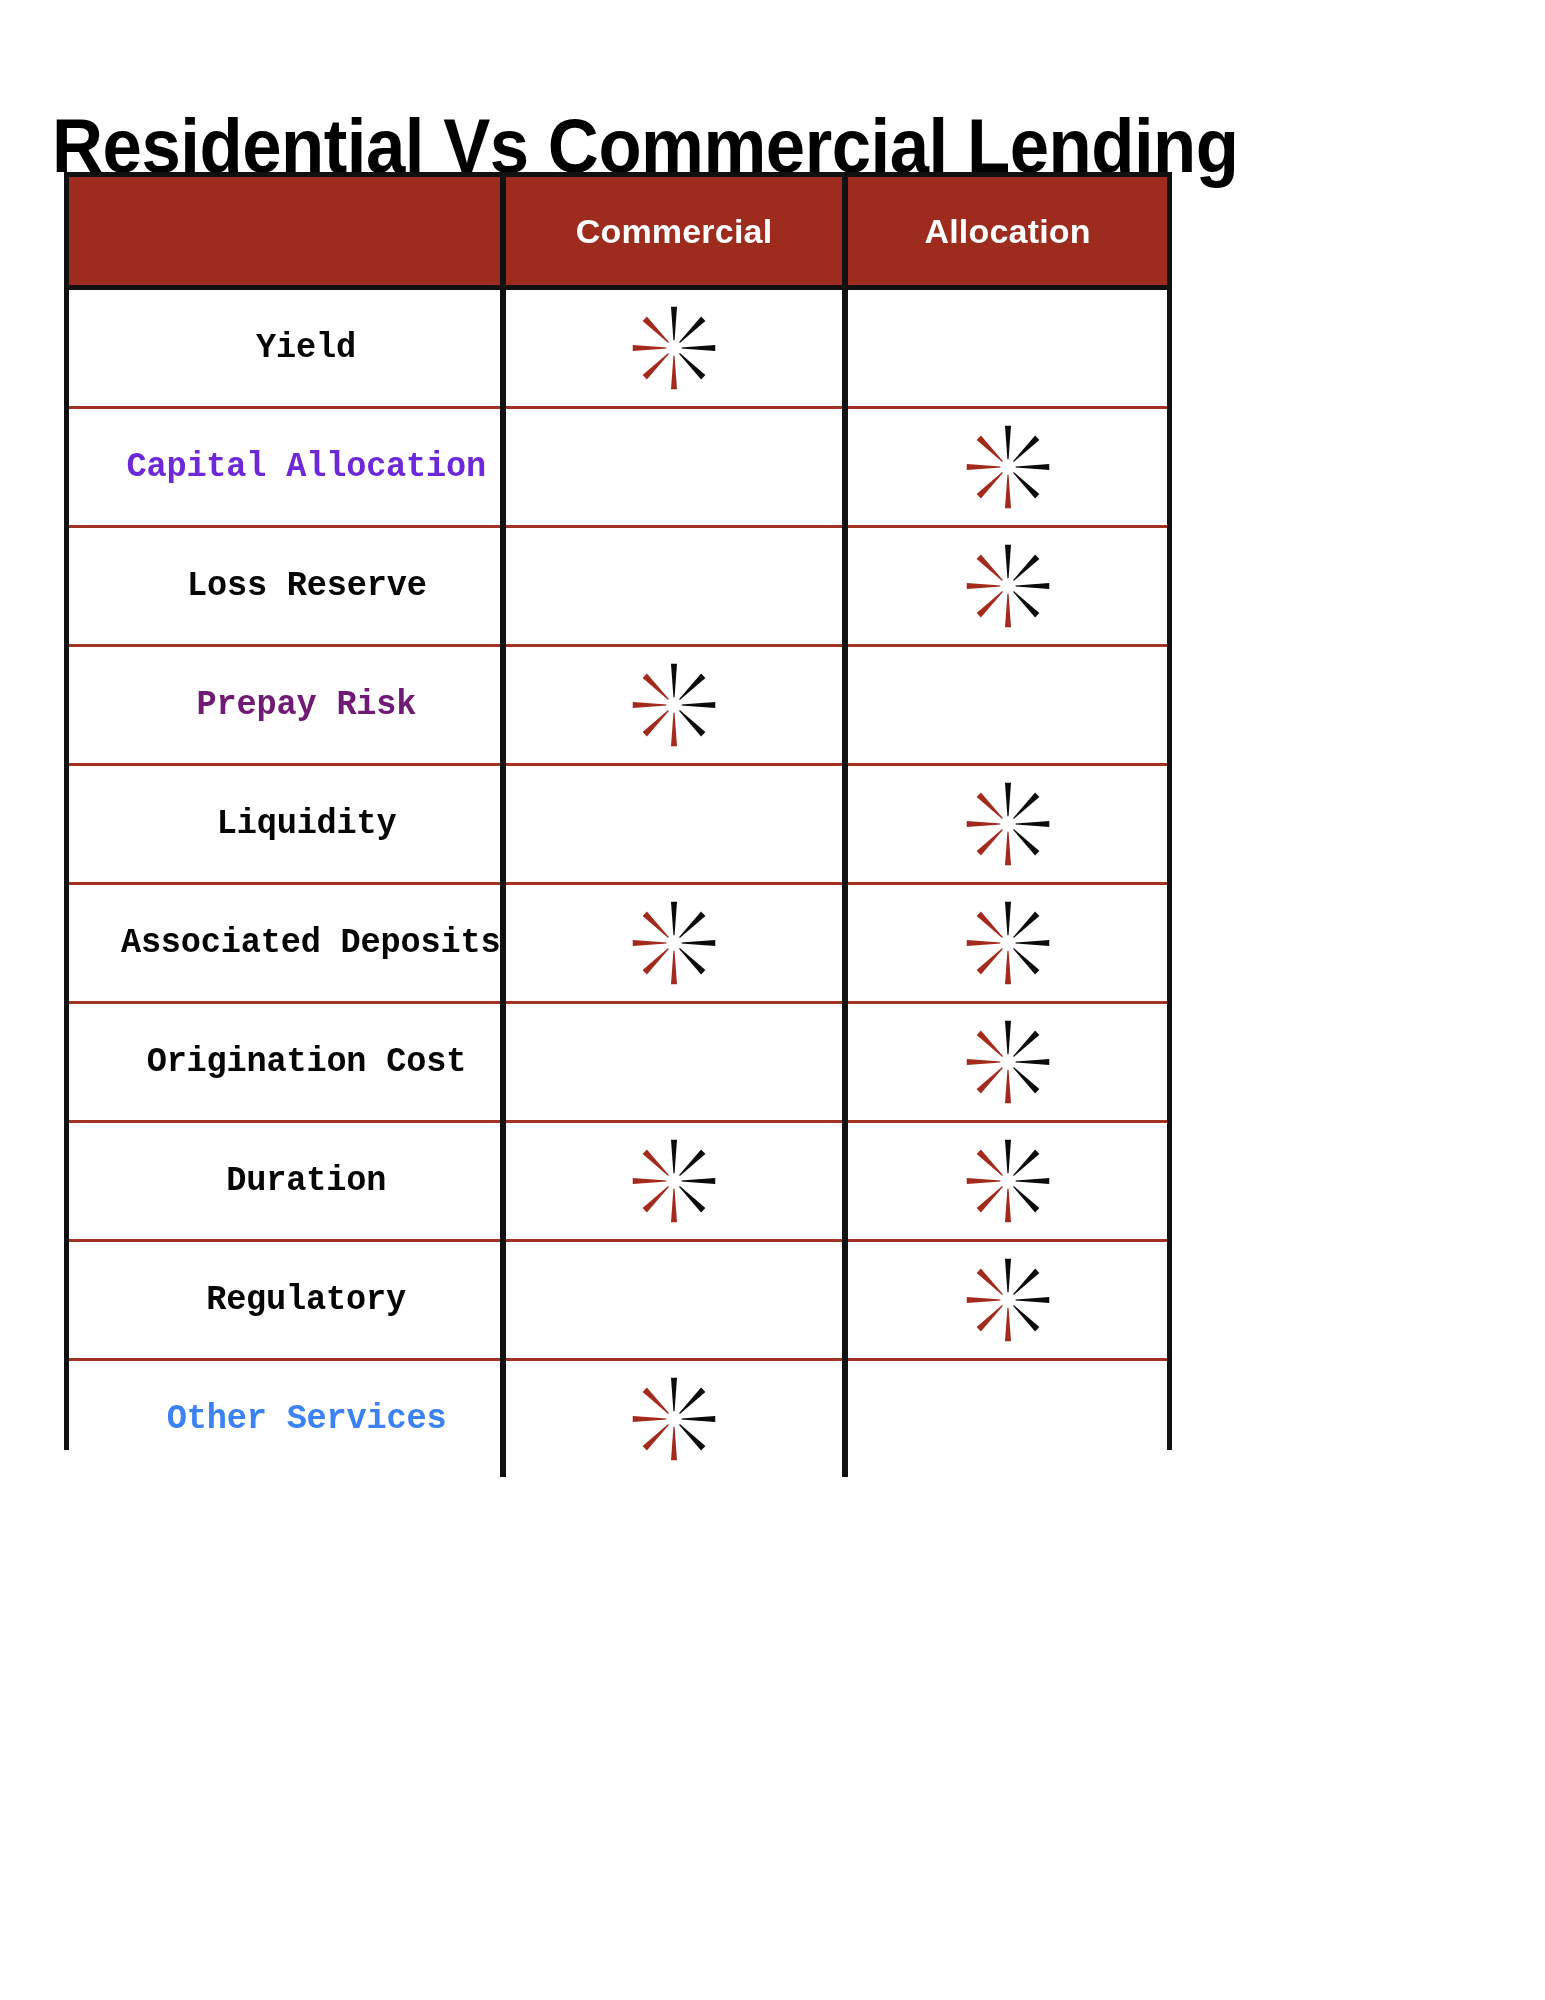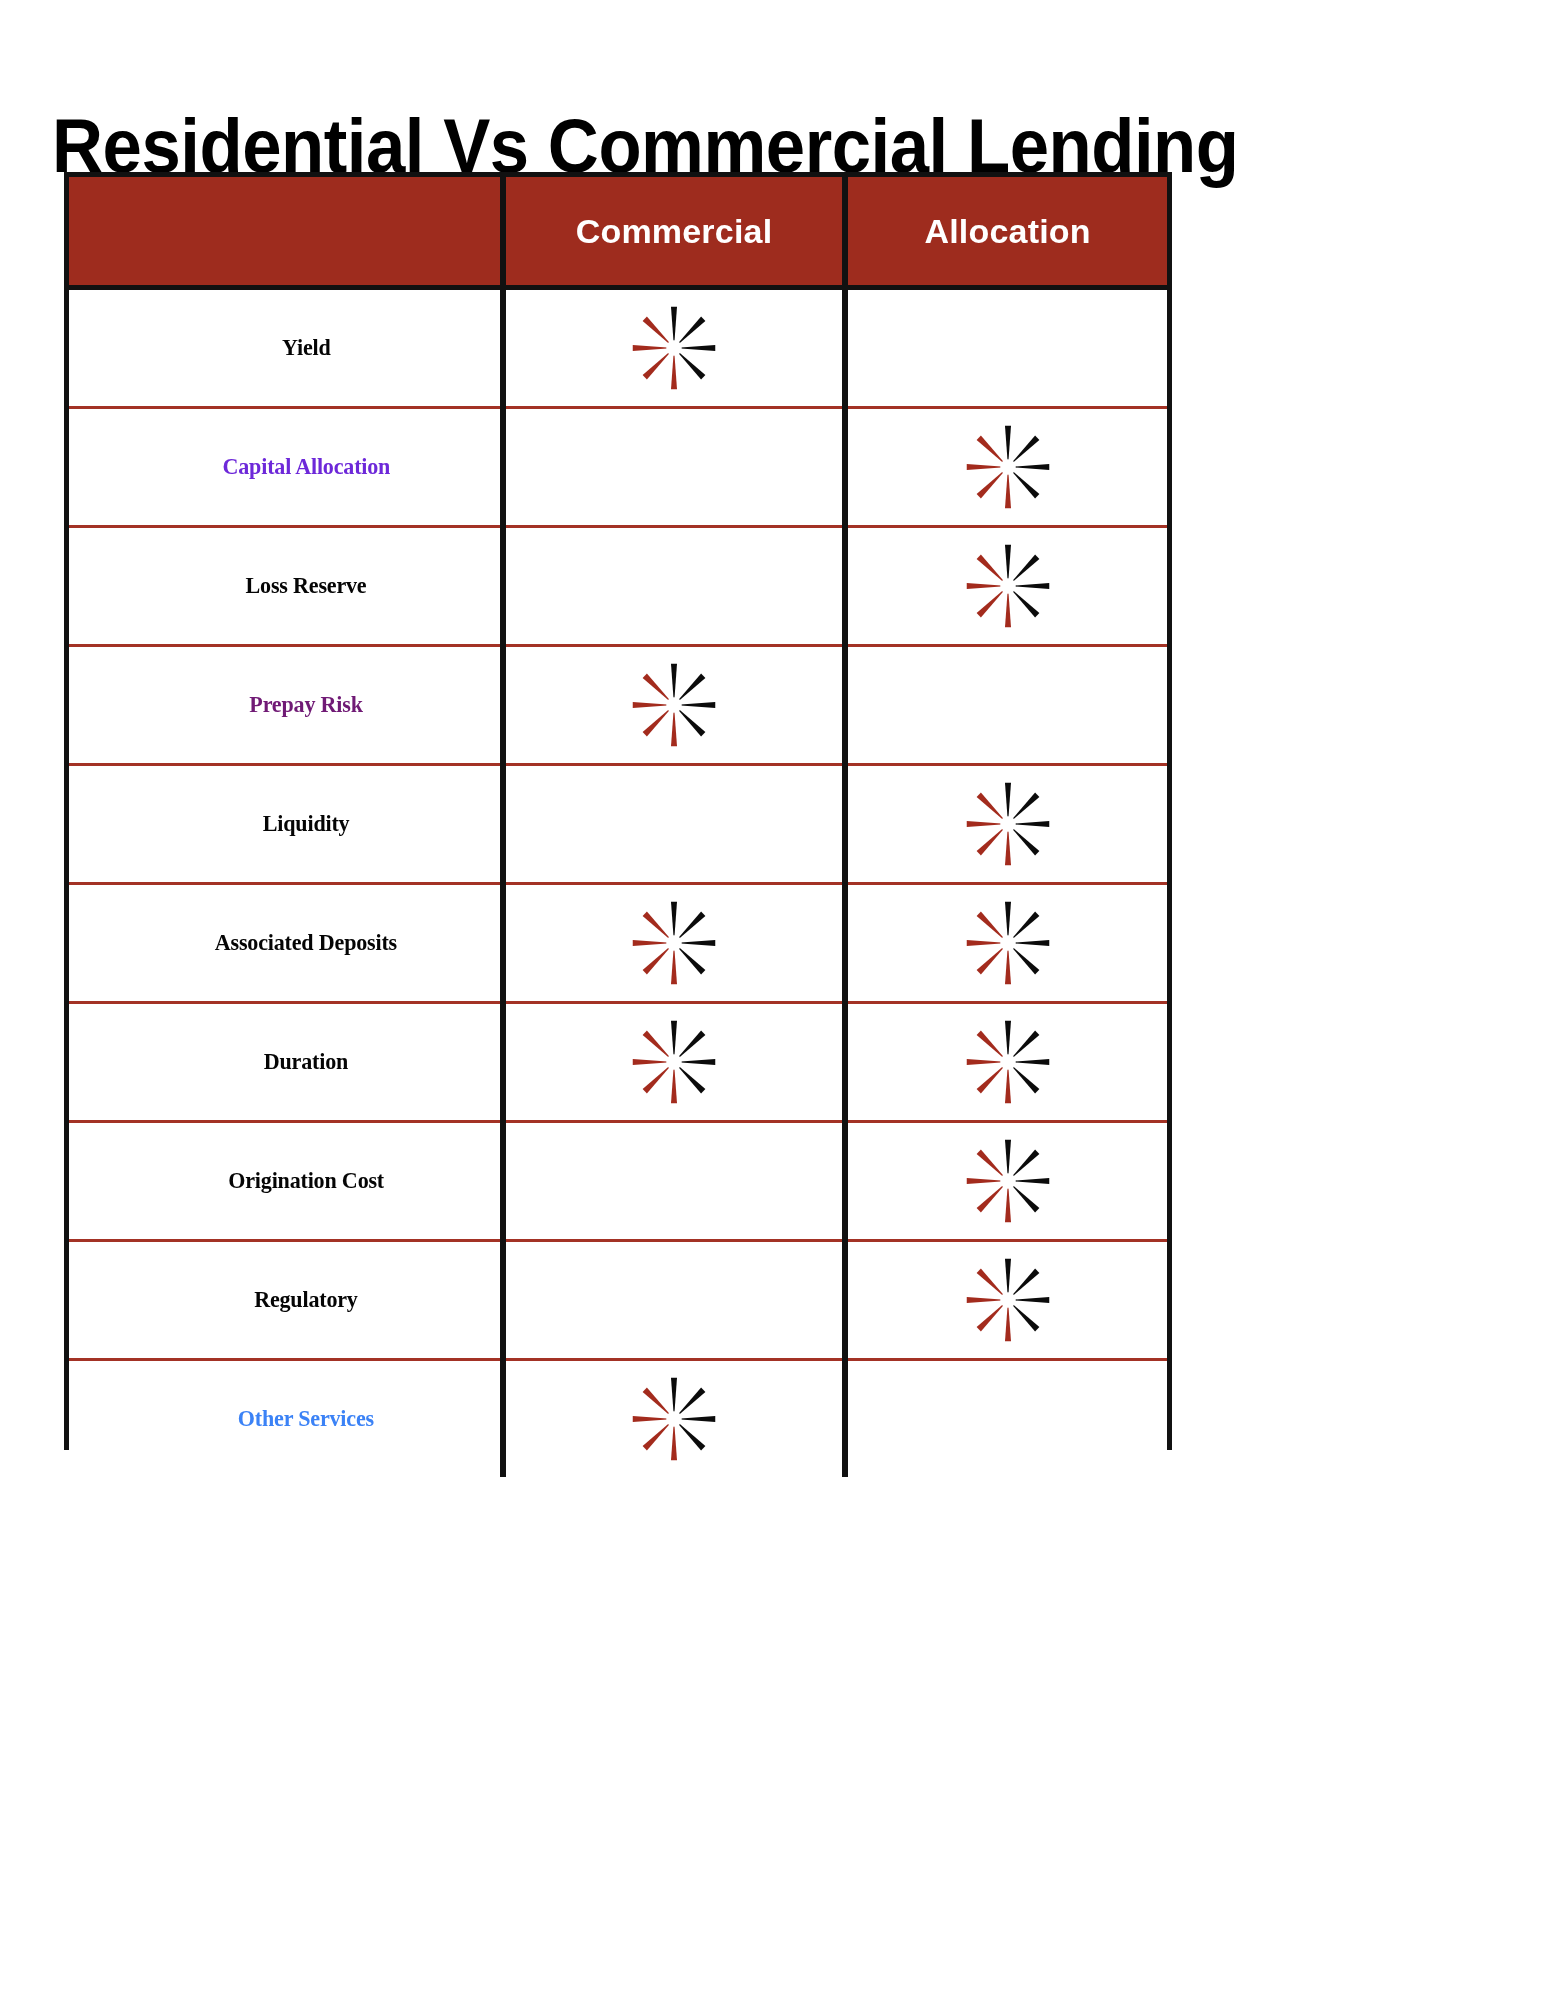--- a/index.html
+++ b/index.html
@@ -88,23 +88,23 @@
     height: 116px;
     padding: 0;
     vertical-align: middle;
     border-top: 3px solid #A33225;
     background: #ffffff;
   }
   tbody tr:first-child td { border-top: none; }
 
   tbody td.cell-label {
     text-align: center;
-    font-family: Liberation Serif, serif;
+    font-family: Liberation Mono, monospace;
     font-weight: 700;
-    font-size: 23px;
+    font-size: 35px;
     color: #050505;
     letter-spacing: -0.2px;
     white-space: nowrap;
     padding-left: 44px;
   }
   tbody td.cell-label span { display: inline-block; transform: scaleX(0.96); }
 
   tbody td.cell-mark {
     text-align: center;
     border-left: 6px solid #111111;
@@ -335,55 +335,55 @@
 
       <polygon class="ray-red" points="50,50 53.5,98 46.5,98" fill="#A32B1D"></polygon>
       <polygon class="ray-red" points="50,50 18.5,86.5 13.5,81.5" fill="#A32B1D"></polygon>
       <polygon class="ray-red" points="50,50 2,53.5 2,46.5" fill="#A32B1D"></polygon>
       <polygon class="ray-red" points="50,50 13.5,18.5 18.5,13.5" fill="#A32B1D"></polygon>
       <circle class="ray-center" cx="50" cy="50" r="9" fill="#FFFFFF"></circle>
     </svg>
   </span></td>
           </tr>
           <tr>
+            <td class="cell-label" style="border-top-color: rgb(163, 50, 37); color: rgb(5, 5, 5);"><span>Origination Cost</span></td>
+            <td class="cell-mark" style="border-top-color: rgb(163, 50, 37); border-left-color: rgb(17, 17, 17);"><span class="star hidden">
+    <svg viewBox="0 0 100 100" xmlns="http://www.w3.org/2000/svg" aria-hidden="true">
+
+      <polygon class="ray-black" points="50,50 46.5,2 53.5,2" fill="#0B0B0B"></polygon>
+      <polygon class="ray-black" points="50,50 81.5,13.5 86.5,18.5" fill="#0B0B0B"></polygon>
+      <polygon class="ray-black" points="50,50 98,46.5 98,53.5" fill="#0B0B0B"></polygon>
+      <polygon class="ray-black" points="50,50 86.5,81.5 81.5,86.5" fill="#0B0B0B"></polygon>
+
+      <polygon class="ray-red" points="50,50 53.5,98 46.5,98" fill="#A32B1D"></polygon>
+      <polygon class="ray-red" points="50,50 18.5,86.5 13.5,81.5" fill="#A32B1D"></polygon>
+      <polygon class="ray-red" points="50,50 2,53.5 2,46.5" fill="#A32B1D"></polygon>
+      <polygon class="ray-red" points="50,50 13.5,18.5 18.5,13.5" fill="#A32B1D"></polygon>
+      <circle class="ray-center" cx="50" cy="50" r="9" fill="#FFFFFF"></circle>
+    </svg>
+  </span></td>
+            <td class="cell-mark" style="border-top-color: rgb(163, 50, 37); border-left-color: rgb(17, 17, 17);"><span class="star">
+    <svg viewBox="0 0 100 100" xmlns="http://www.w3.org/2000/svg" aria-hidden="true">
+
+      <polygon class="ray-black" points="50,50 46.5,2 53.5,2" fill="#0B0B0B"></polygon>
+      <polygon class="ray-black" points="50,50 81.5,13.5 86.5,18.5" fill="#0B0B0B"></polygon>
+      <polygon class="ray-black" points="50,50 98,46.5 98,53.5" fill="#0B0B0B"></polygon>
+      <polygon class="ray-black" points="50,50 86.5,81.5 81.5,86.5" fill="#0B0B0B"></polygon>
+
+      <polygon class="ray-red" points="50,50 53.5,98 46.5,98" fill="#A32B1D"></polygon>
+      <polygon class="ray-red" points="50,50 18.5,86.5 13.5,81.5" fill="#A32B1D"></polygon>
+      <polygon class="ray-red" points="50,50 2,53.5 2,46.5" fill="#A32B1D"></polygon>
+      <polygon class="ray-red" points="50,50 13.5,18.5 18.5,13.5" fill="#A32B1D"></polygon>
+      <circle class="ray-center" cx="50" cy="50" r="9" fill="#FFFFFF"></circle>
+    </svg>
+  </span></td>
+          </tr>
+          <tr>
             <td class="cell-label" style="border-top-color: rgb(163, 50, 37); color: rgb(5, 5, 5);"><span>Duration</span></td>
             <td class="cell-mark" style="border-top-color: rgb(163, 50, 37); border-left-color: rgb(17, 17, 17);"><span class="star">
-    <svg viewBox="0 0 100 100" xmlns="http://www.w3.org/2000/svg" aria-hidden="true">
-
-      <polygon class="ray-black" points="50,50 46.5,2 53.5,2" fill="#0B0B0B"></polygon>
-      <polygon class="ray-black" points="50,50 81.5,13.5 86.5,18.5" fill="#0B0B0B"></polygon>
-      <polygon class="ray-black" points="50,50 98,46.5 98,53.5" fill="#0B0B0B"></polygon>
-      <polygon class="ray-black" points="50,50 86.5,81.5 81.5,86.5" fill="#0B0B0B"></polygon>
-
-      <polygon class="ray-red" points="50,50 53.5,98 46.5,98" fill="#A32B1D"></polygon>
-      <polygon class="ray-red" points="50,50 18.5,86.5 13.5,81.5" fill="#A32B1D"></polygon>
-      <polygon class="ray-red" points="50,50 2,53.5 2,46.5" fill="#A32B1D"></polygon>
-      <polygon class="ray-red" points="50,50 13.5,18.5 18.5,13.5" fill="#A32B1D"></polygon>
-      <circle class="ray-center" cx="50" cy="50" r="9" fill="#FFFFFF"></circle>
-    </svg>
-  </span></td>
-            <td class="cell-mark" style="border-top-color: rgb(163, 50, 37); border-left-color: rgb(17, 17, 17);"><span class="star">
-    <svg viewBox="0 0 100 100" xmlns="http://www.w3.org/2000/svg" aria-hidden="true">
-
-      <polygon class="ray-black" points="50,50 46.5,2 53.5,2" fill="#0B0B0B"></polygon>
-      <polygon class="ray-black" points="50,50 81.5,13.5 86.5,18.5" fill="#0B0B0B"></polygon>
-      <polygon class="ray-black" points="50,50 98,46.5 98,53.5" fill="#0B0B0B"></polygon>
-      <polygon class="ray-black" points="50,50 86.5,81.5 81.5,86.5" fill="#0B0B0B"></polygon>
-
-      <polygon class="ray-red" points="50,50 53.5,98 46.5,98" fill="#A32B1D"></polygon>
-      <polygon class="ray-red" points="50,50 18.5,86.5 13.5,81.5" fill="#A32B1D"></polygon>
-      <polygon class="ray-red" points="50,50 2,53.5 2,46.5" fill="#A32B1D"></polygon>
-      <polygon class="ray-red" points="50,50 13.5,18.5 18.5,13.5" fill="#A32B1D"></polygon>
-      <circle class="ray-center" cx="50" cy="50" r="9" fill="#FFFFFF"></circle>
-    </svg>
-  </span></td>
-          </tr>
-          <tr>
-            <td class="cell-label" style="border-top-color: rgb(163, 50, 37); color: rgb(5, 5, 5);"><span>Origination Cost</span></td>
-            <td class="cell-mark" style="border-top-color: rgb(163, 50, 37); border-left-color: rgb(17, 17, 17);"><span class="star hidden">
     <svg viewBox="0 0 100 100" xmlns="http://www.w3.org/2000/svg" aria-hidden="true">
 
       <polygon class="ray-black" points="50,50 46.5,2 53.5,2" fill="#0B0B0B"></polygon>
       <polygon class="ray-black" points="50,50 81.5,13.5 86.5,18.5" fill="#0B0B0B"></polygon>
       <polygon class="ray-black" points="50,50 98,46.5 98,53.5" fill="#0B0B0B"></polygon>
       <polygon class="ray-black" points="50,50 86.5,81.5 81.5,86.5" fill="#0B0B0B"></polygon>
 
       <polygon class="ray-red" points="50,50 53.5,98 46.5,98" fill="#A32B1D"></polygon>
       <polygon class="ray-red" points="50,50 18.5,86.5 13.5,81.5" fill="#A32B1D"></polygon>
       <polygon class="ray-red" points="50,50 2,53.5 2,46.5" fill="#A32B1D"></polygon>

